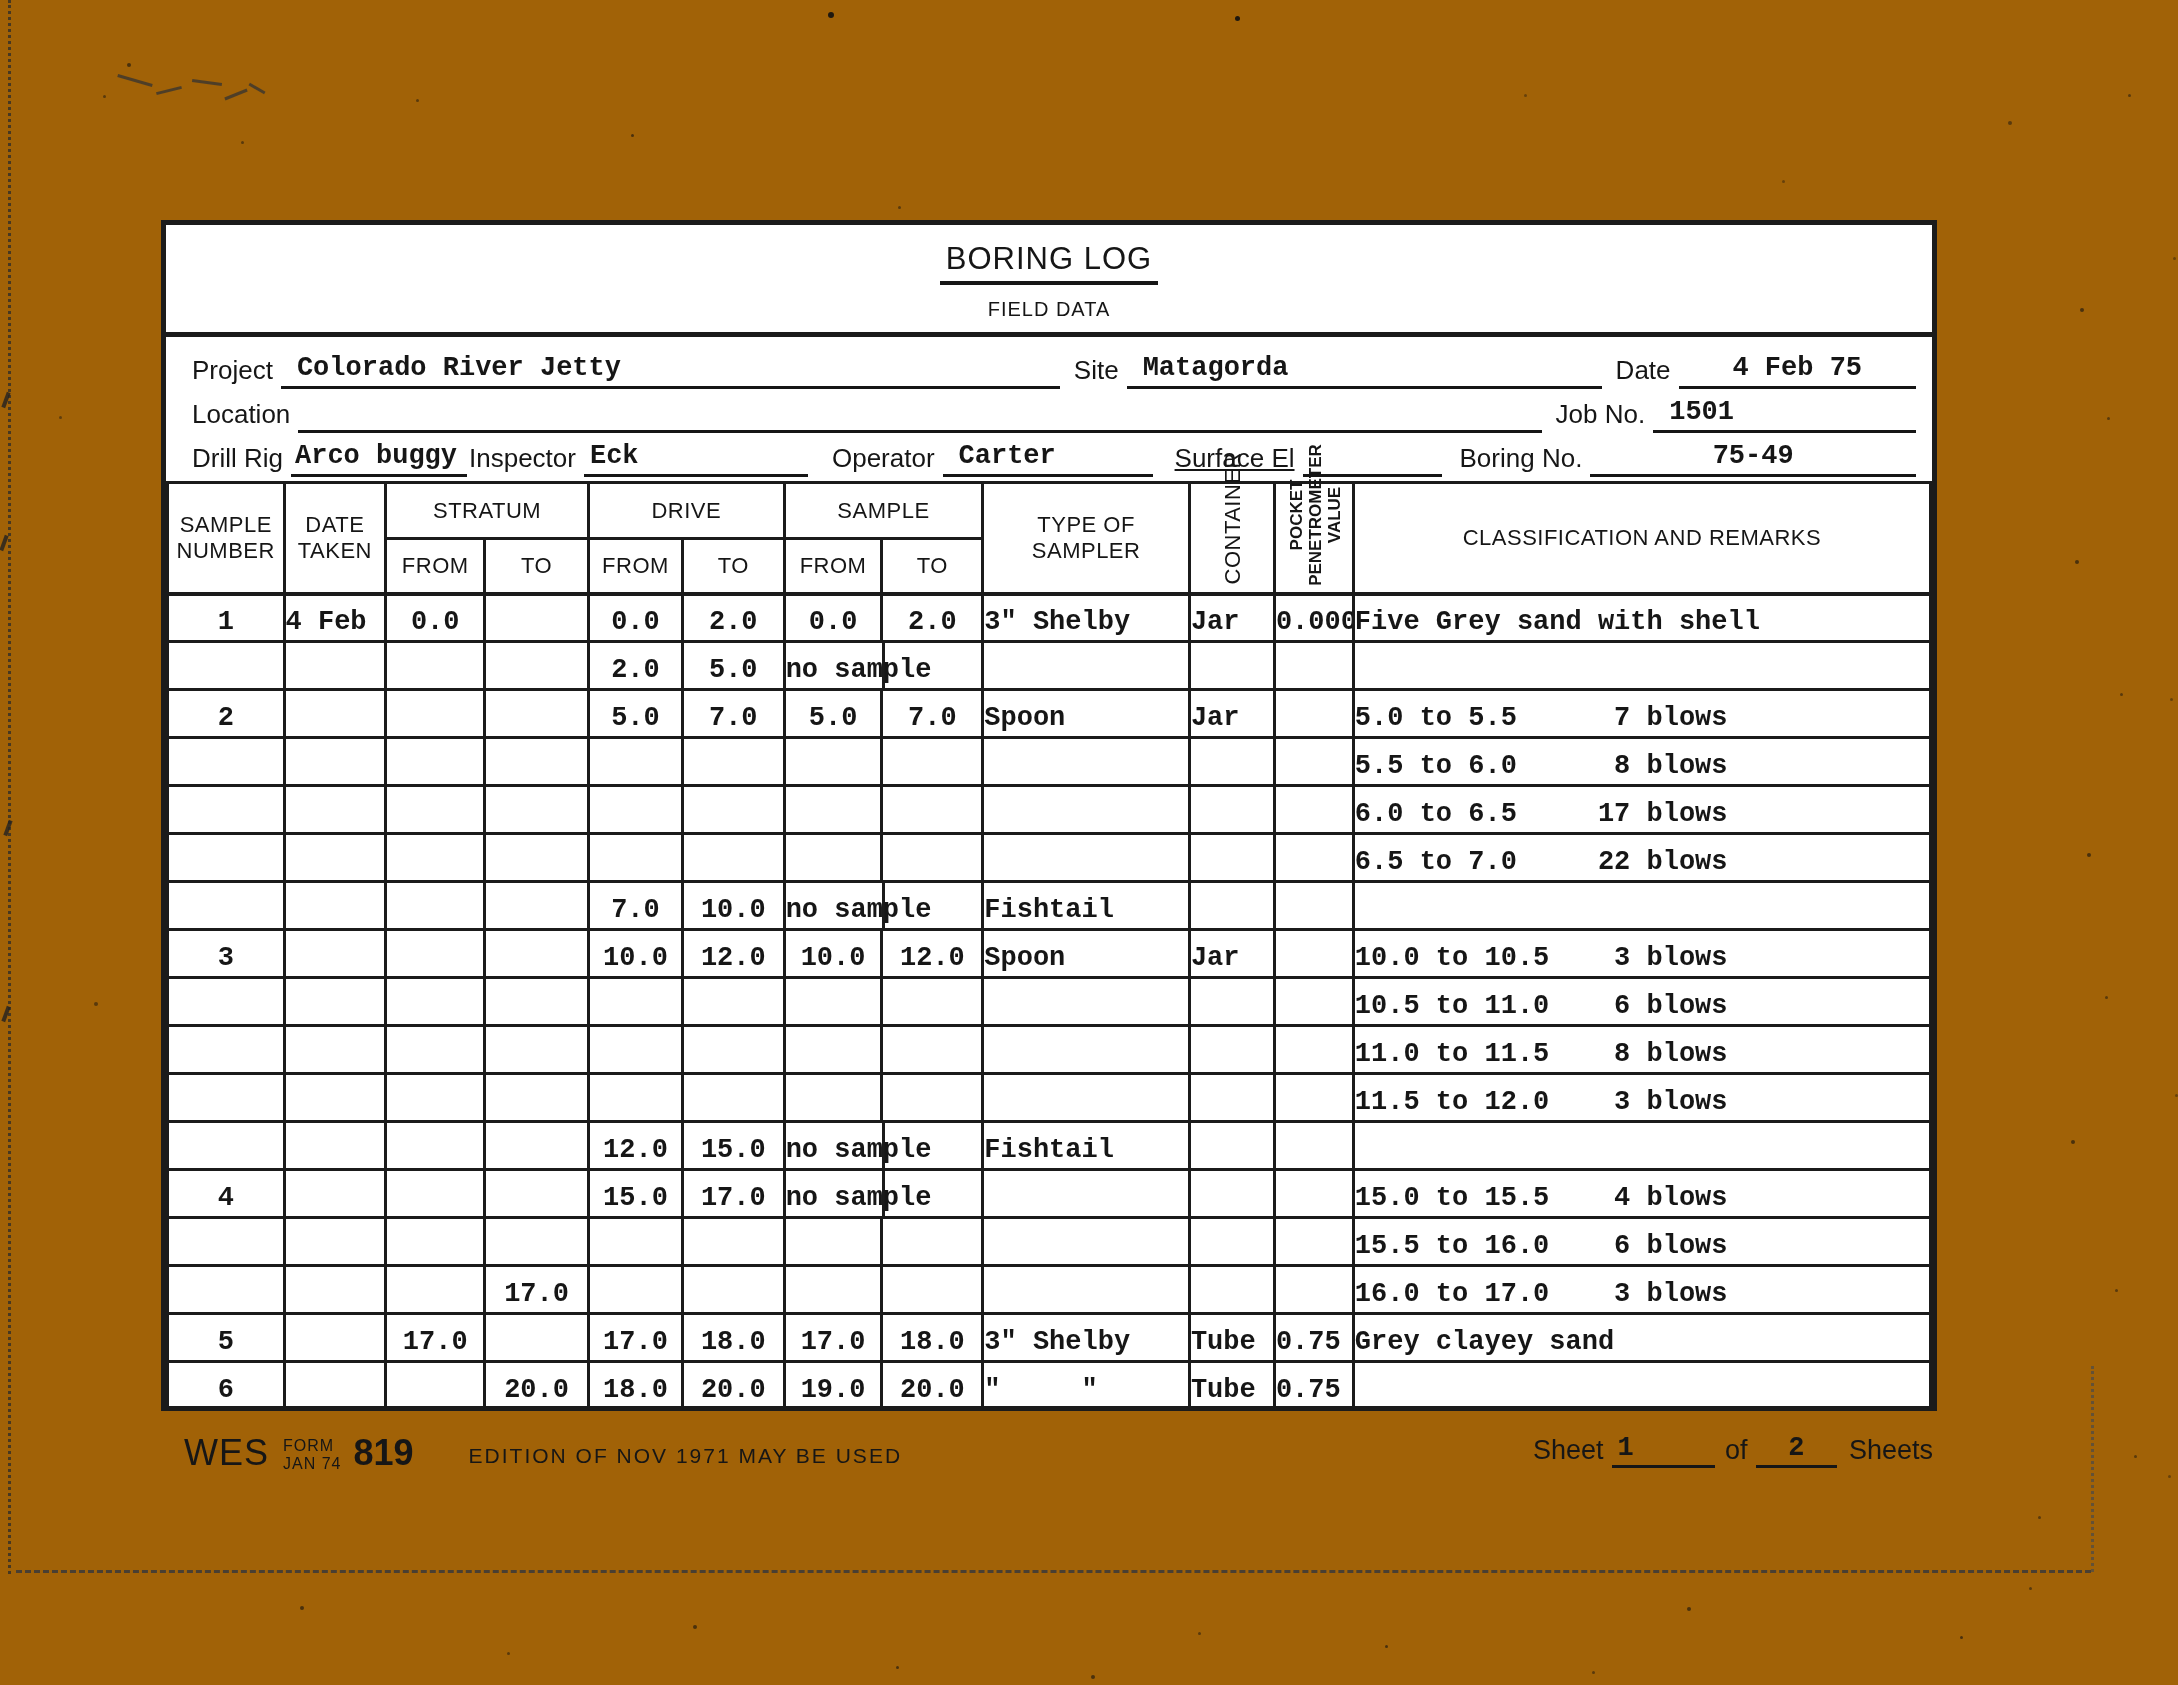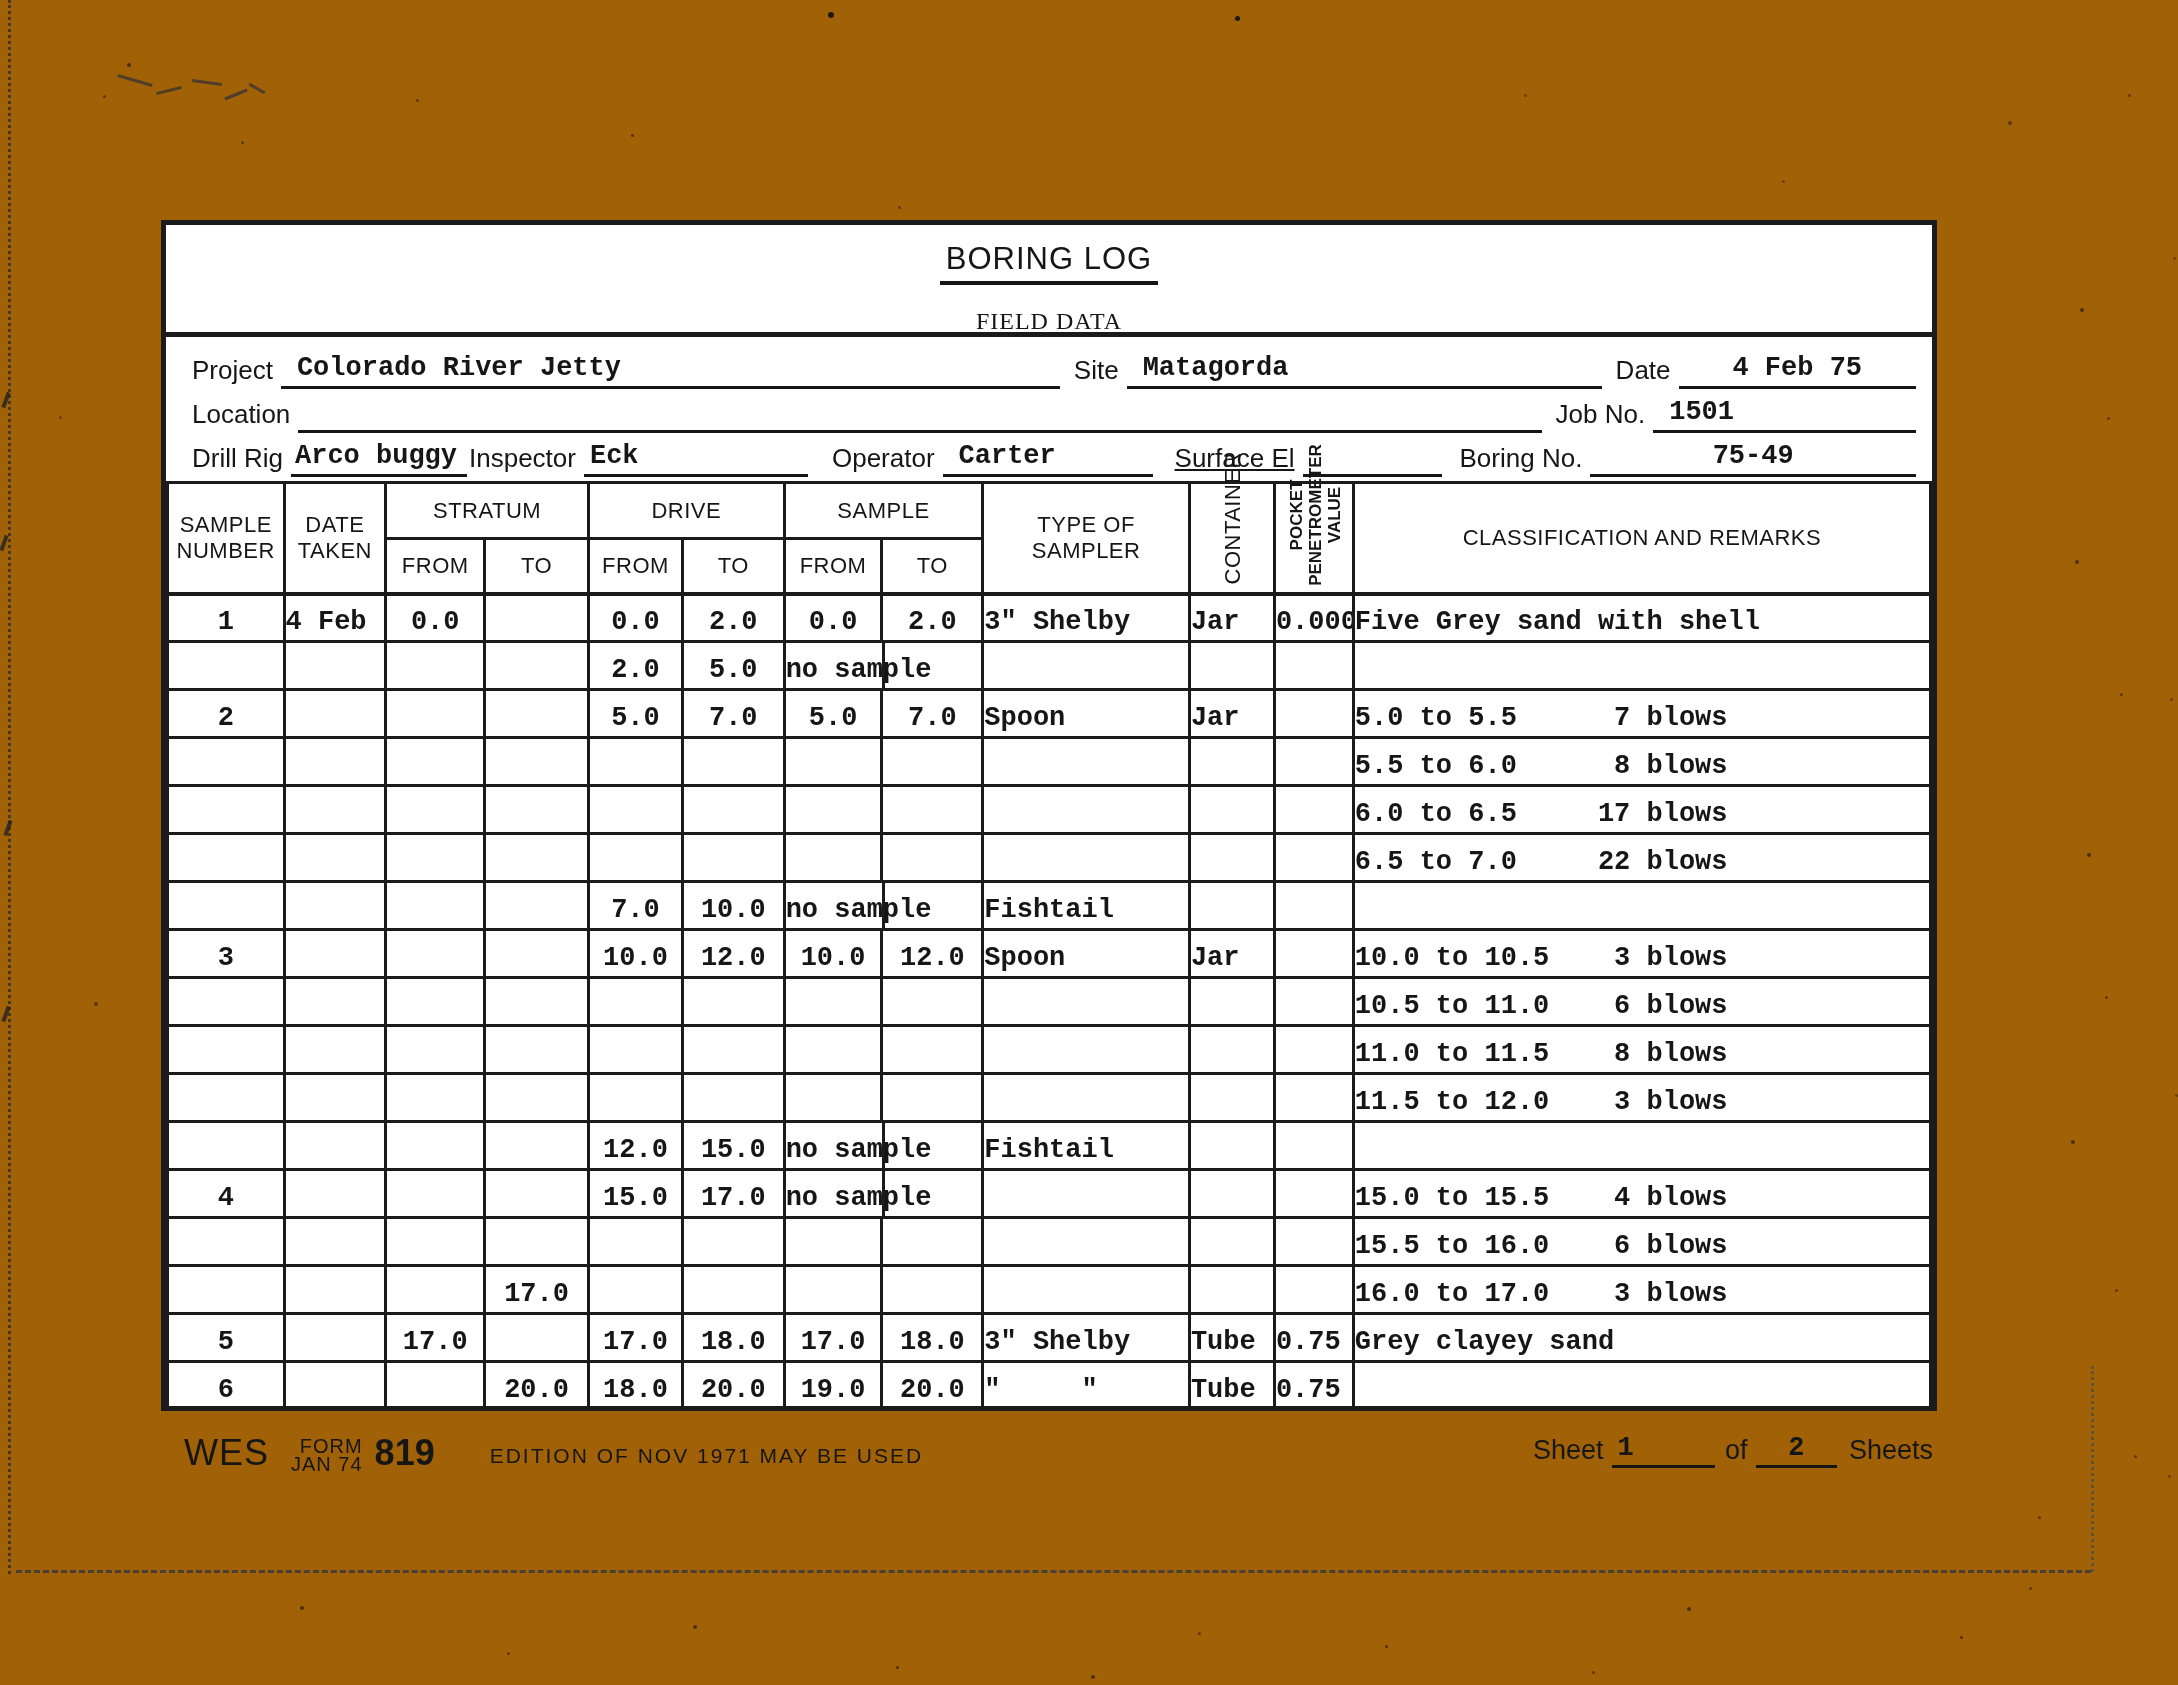--- a/index.html
+++ b/index.html
@@ -7,21 +7,21 @@
         font-family:"Liberation Sans",sans-serif;color:#161616;}
   .typed{font-family:"Liberation Mono",monospace;font-weight:700;white-space:pre;}
 
   
   #form-box{position:absolute;left:161px;top:220px;width:1776px;height:1191px;
             border:5px solid #1b1b1b;box-sizing:border-box;background:#fff;}
   .title-block{height:112px;border-bottom:5px solid #1b1b1b;box-sizing:border-box;
                text-align:center;padding-top:16px;}
   .title{display:inline-block;font-size:31px;letter-spacing:1px;
          border-bottom:4px solid #161616;padding:0 6px 4px 6px;}
-  .subtitle{font-size:24px;letter-spacing:1px;margin-top:23px;font-family:Liberation Serif, serif;}
+  .subtitle{font-size:20px;letter-spacing:1px;margin-top:13px;}
 
   
   .info-block{height:144px;box-sizing:border-box;padding:8px 16px 0 26px;font-size:26px;}
   .irow{display:flex;align-items:flex-end;height:44px;}
   .lab{white-space:nowrap;padding:0 8px 3px 0;}
   .fl{border-bottom:3px solid #161616;display:flex;align-items:flex-end;box-sizing:border-box;height:38px;margin-top:48px;}
   .fl .typed{font-size:27px;line-height:1;padding:0 0 4px 16px;}
   .grow{flex:1 1 auto;}
   .ctr{justify-content:center;}
   .ctr .typed{padding-left:0;}
@@ -48,21 +48,21 @@
   
   .vlab{position:absolute;transform:rotate(-90deg);font-size:22px;letter-spacing:0.5px;
         white-space:nowrap;z-index:6;background:transparent;}
   #container-vlab{left:1003px;top:283px;width:127px;text-align:center;}
   #pocket-vlab{left:1075px;top:262px;width:147px;height:56px;font-size:17px;line-height:19px;
                text-align:center;white-space:pre-line;font-weight:bold;letter-spacing:0;}
 
   
   #footer-left{position:absolute;left:184px;top:1432px;display:flex;align-items:flex-start;}
   .wes{font-size:36px;font-weight:normal;letter-spacing:1px;}
-  .formstack{font-size:20px;line-height:18px;letter-spacing:1px;margin:5px 12px 0 22px;text-align:right;}
+  .formstack{font-size:16px;line-height:18px;letter-spacing:1px;margin:5px 12px 0 14px;text-align:left;}
   .formnum{font-size:36px;font-weight:bold;margin-right:55px;}
   .edition{font-size:21px;letter-spacing:2px;margin-top:12px;}
   #footer-right{position:absolute;left:1533px;top:1432px;width:408px;display:flex;
                 align-items:flex-end;font-size:27px;}
   #footer-right .lab{padding-bottom:2px;}
   .sline{border-bottom:3px solid #161616;height:36px;display:flex;align-items:flex-end;box-sizing:border-box;}
   .sline .typed{font-size:27px;line-height:1;padding:0 0 3px 6px;}
   .s1{width:141px;}
   .s2{width:111px;justify-content:center;}
   .s2 .typed{padding-left:0;}

